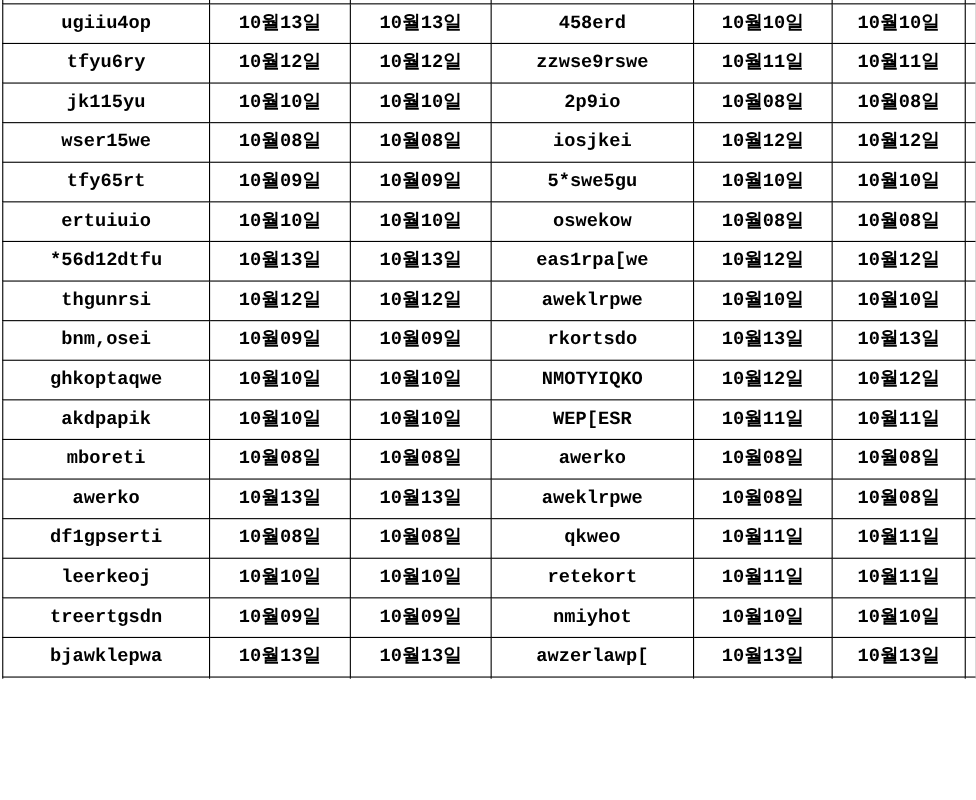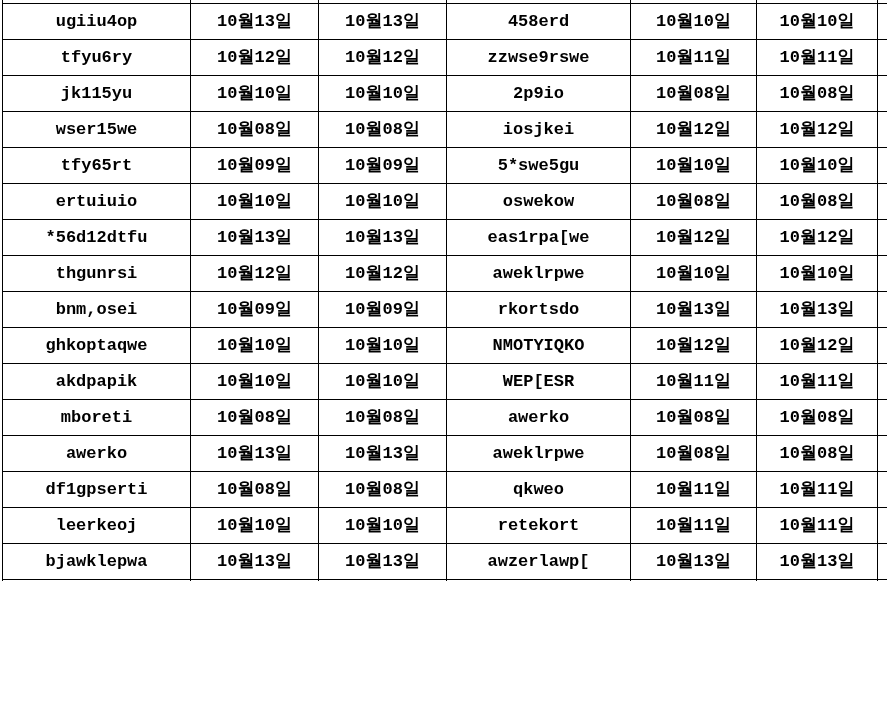--- a/index.html
+++ b/index.html
@@ -206,20 +206,29 @@
         <tr>
           <td>leerkeoj</td>
           <td>10월10일</td>
           <td>10월10일</td>
           <td>retekort</td>
           <td>10월11일</td>
           <td>10월11일</td>
           <td class="edge-col"></td>
         </tr>
         <tr>
+          <td>treertgsdn</td>
+          <td>10월09일</td>
+          <td>10월09일</td>
+          <td>nmiyhot</td>
+          <td>10월10일</td>
+          <td>10월10일</td>
+          <td class="edge-col"></td>
+        </tr>
+        <tr>
           <td>bjawklepwa</td>
           <td>10월13일</td>
           <td>10월13일</td>
           <td>awzerlawp[</td>
           <td>10월13일</td>
           <td>10월13일</td>
           <td class="edge-col"></td>
         </tr>
       </tbody>
     <tbody>

